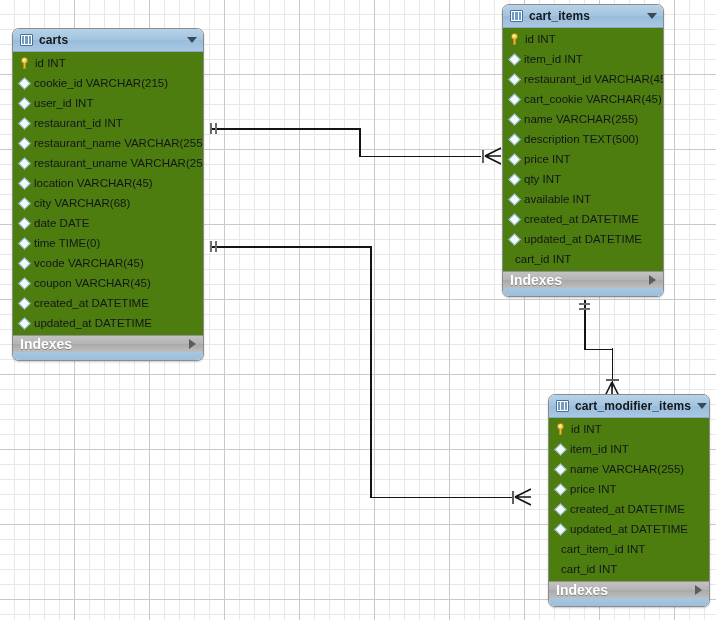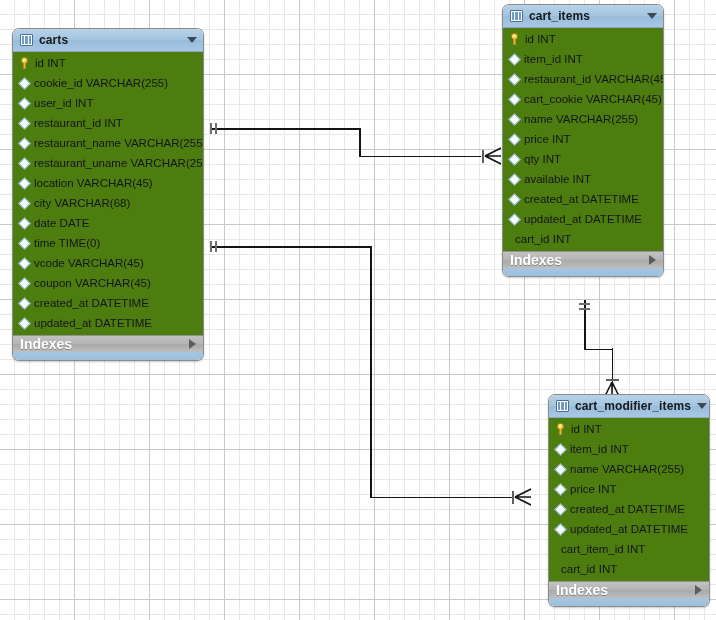--- a/index.html
+++ b/index.html
@@ -258,21 +258,21 @@
       <span class="tb-title">carts</span>
       <span class="tb-caret"></span>
     </div>
     <div class="tb-fields">
       <div class="field-row">
           <span class="ic-key"></span>
           <span class="fname">id INT</span>
         </div>
       <div class="field-row">
           <span class="ic-diamond"></span>
-          <span class="fname">cookie_id VARCHAR(255)</span>
+          <span class="fname">cookie_id VARCHAR(215)</span>
         </div>
       <div class="field-row">
           <span class="ic-diamond"></span>
           <span class="fname">user_id INT</span>
         </div>
       <div class="field-row">
           <span class="ic-diamond"></span>
           <span class="fname">restaurant_id INT</span>
         </div>
       <div class="field-row">
@@ -349,20 +349,24 @@
       <div class="field-row">
           <span class="ic-diamond"></span>
           <span class="fname">cart_cookie VARCHAR(45)</span>
         </div>
       <div class="field-row">
           <span class="ic-diamond"></span>
           <span class="fname">name VARCHAR(255)</span>
         </div>
       <div class="field-row">
           <span class="ic-diamond"></span>
+          <span class="fname">description TEXT(500)</span>
+        </div>
+      <div class="field-row">
+          <span class="ic-diamond"></span>
           <span class="fname">price INT</span>
         </div>
       <div class="field-row">
           <span class="ic-diamond"></span>
           <span class="fname">qty INT</span>
         </div>
       <div class="field-row">
           <span class="ic-diamond"></span>
           <span class="fname">available INT</span>
         </div>

